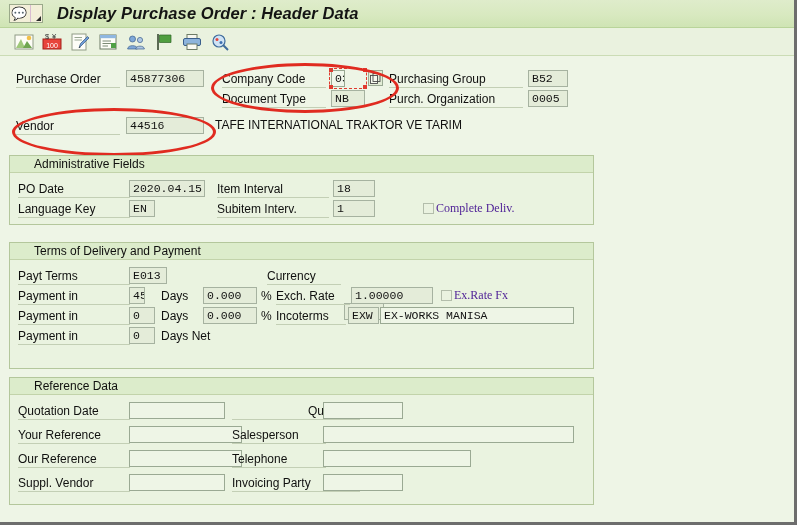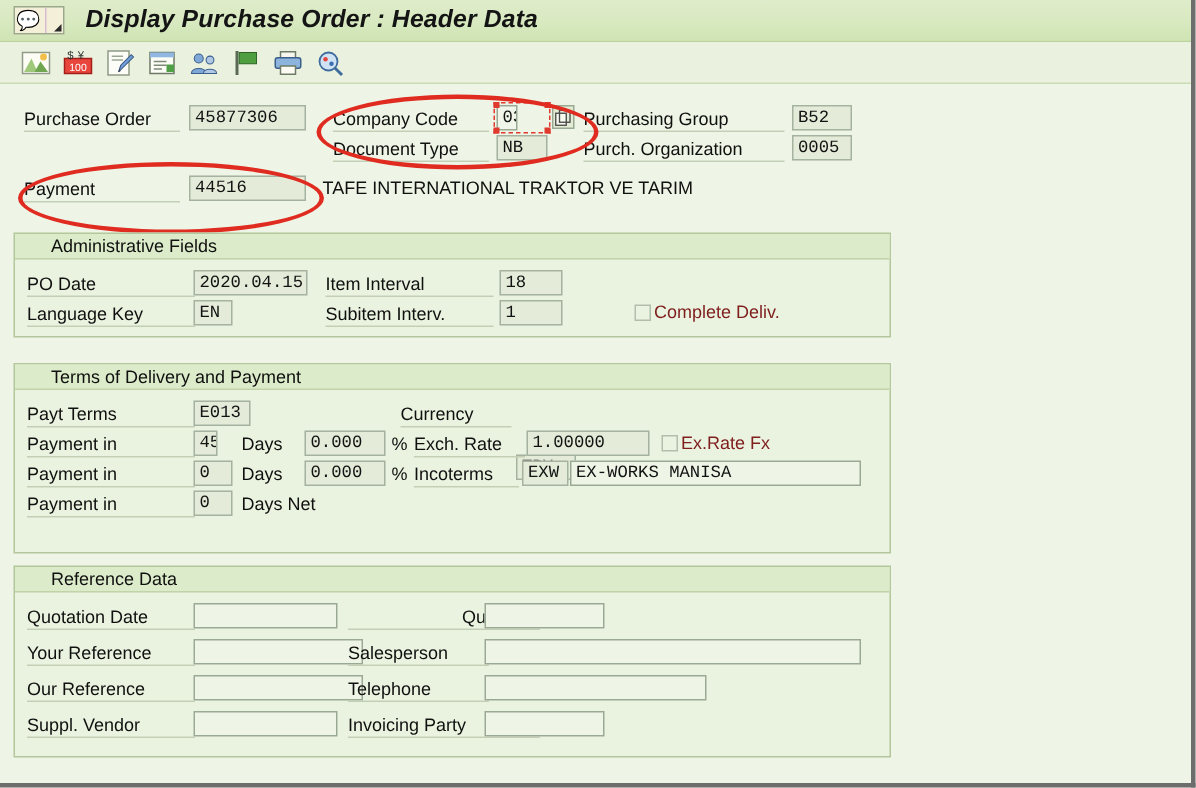--- a/index.html
+++ b/index.html
@@ -232,23 +232,23 @@
   }
   .cbx .box {
     width: 11px;
     height: 11px;
     border: 1px solid #b3bdab;
     background: #eaf2e0;
     box-sizing: border-box;
   }
   .cbx .ctext {
     font-size: 12px;
-    color: #7f1d1d;
+    color: #4c1d95;
     white-space: nowrap;
-    font-family: Liberation Sans, sans-serif;
+    font-family: Liberation Serif, serif;
   }
 
   
   .annot {
     position: absolute;
     border: 3px solid #e02b20;
     border-radius: 50%;
     background: transparent;
     pointer-events: none;
   }
@@ -365,21 +365,21 @@
 
     <div class="lbl" style="left:389px; top:15px; width:134px;">Purchasing Group</div>
     <div class="fld ro" style="left:528px; top:13px; width:40px;">B52</div>
 
     <div class="lbl" style="left:222px; top:35px; width:104px;">Document Type</div>
     <div class="fld ro" style="left:331px; top:33px; width:34px;">NB</div>
 
     <div class="lbl" style="left:389px; top:35px; width:134px;">Purch. Organization</div>
     <div class="fld ro" style="left:528px; top:33px; width:40px;">0005</div>
 
-    <div class="lbl" style="left:16px; top:62px; width:104px;">Payment</div>
+    <div class="lbl" style="left:16px; top:62px; width:104px;">Vendor</div>
     <div class="fld ro" style="left:126px; top:60px; width:78px;">44516</div>
     <div class="plain" style="left:215px; top:61px;">TAFE INTERNATIONAL TRAKTOR VE TARIM</div>
 
     <div class="annot" style="left:211px; top:6px; width:182px; height:44px;"></div>
     <div class="annot" style="left:12px; top:51px; width:198px; height:42px;"></div>
 
     <div class="group" style="left:9px; top:98px; width:585px; height:70px;">
       <div class="ghead">Administrative Fields</div>
 
       <div class="lbl" style="left:8px; top:26px; width:112px;">PO Date</div>

